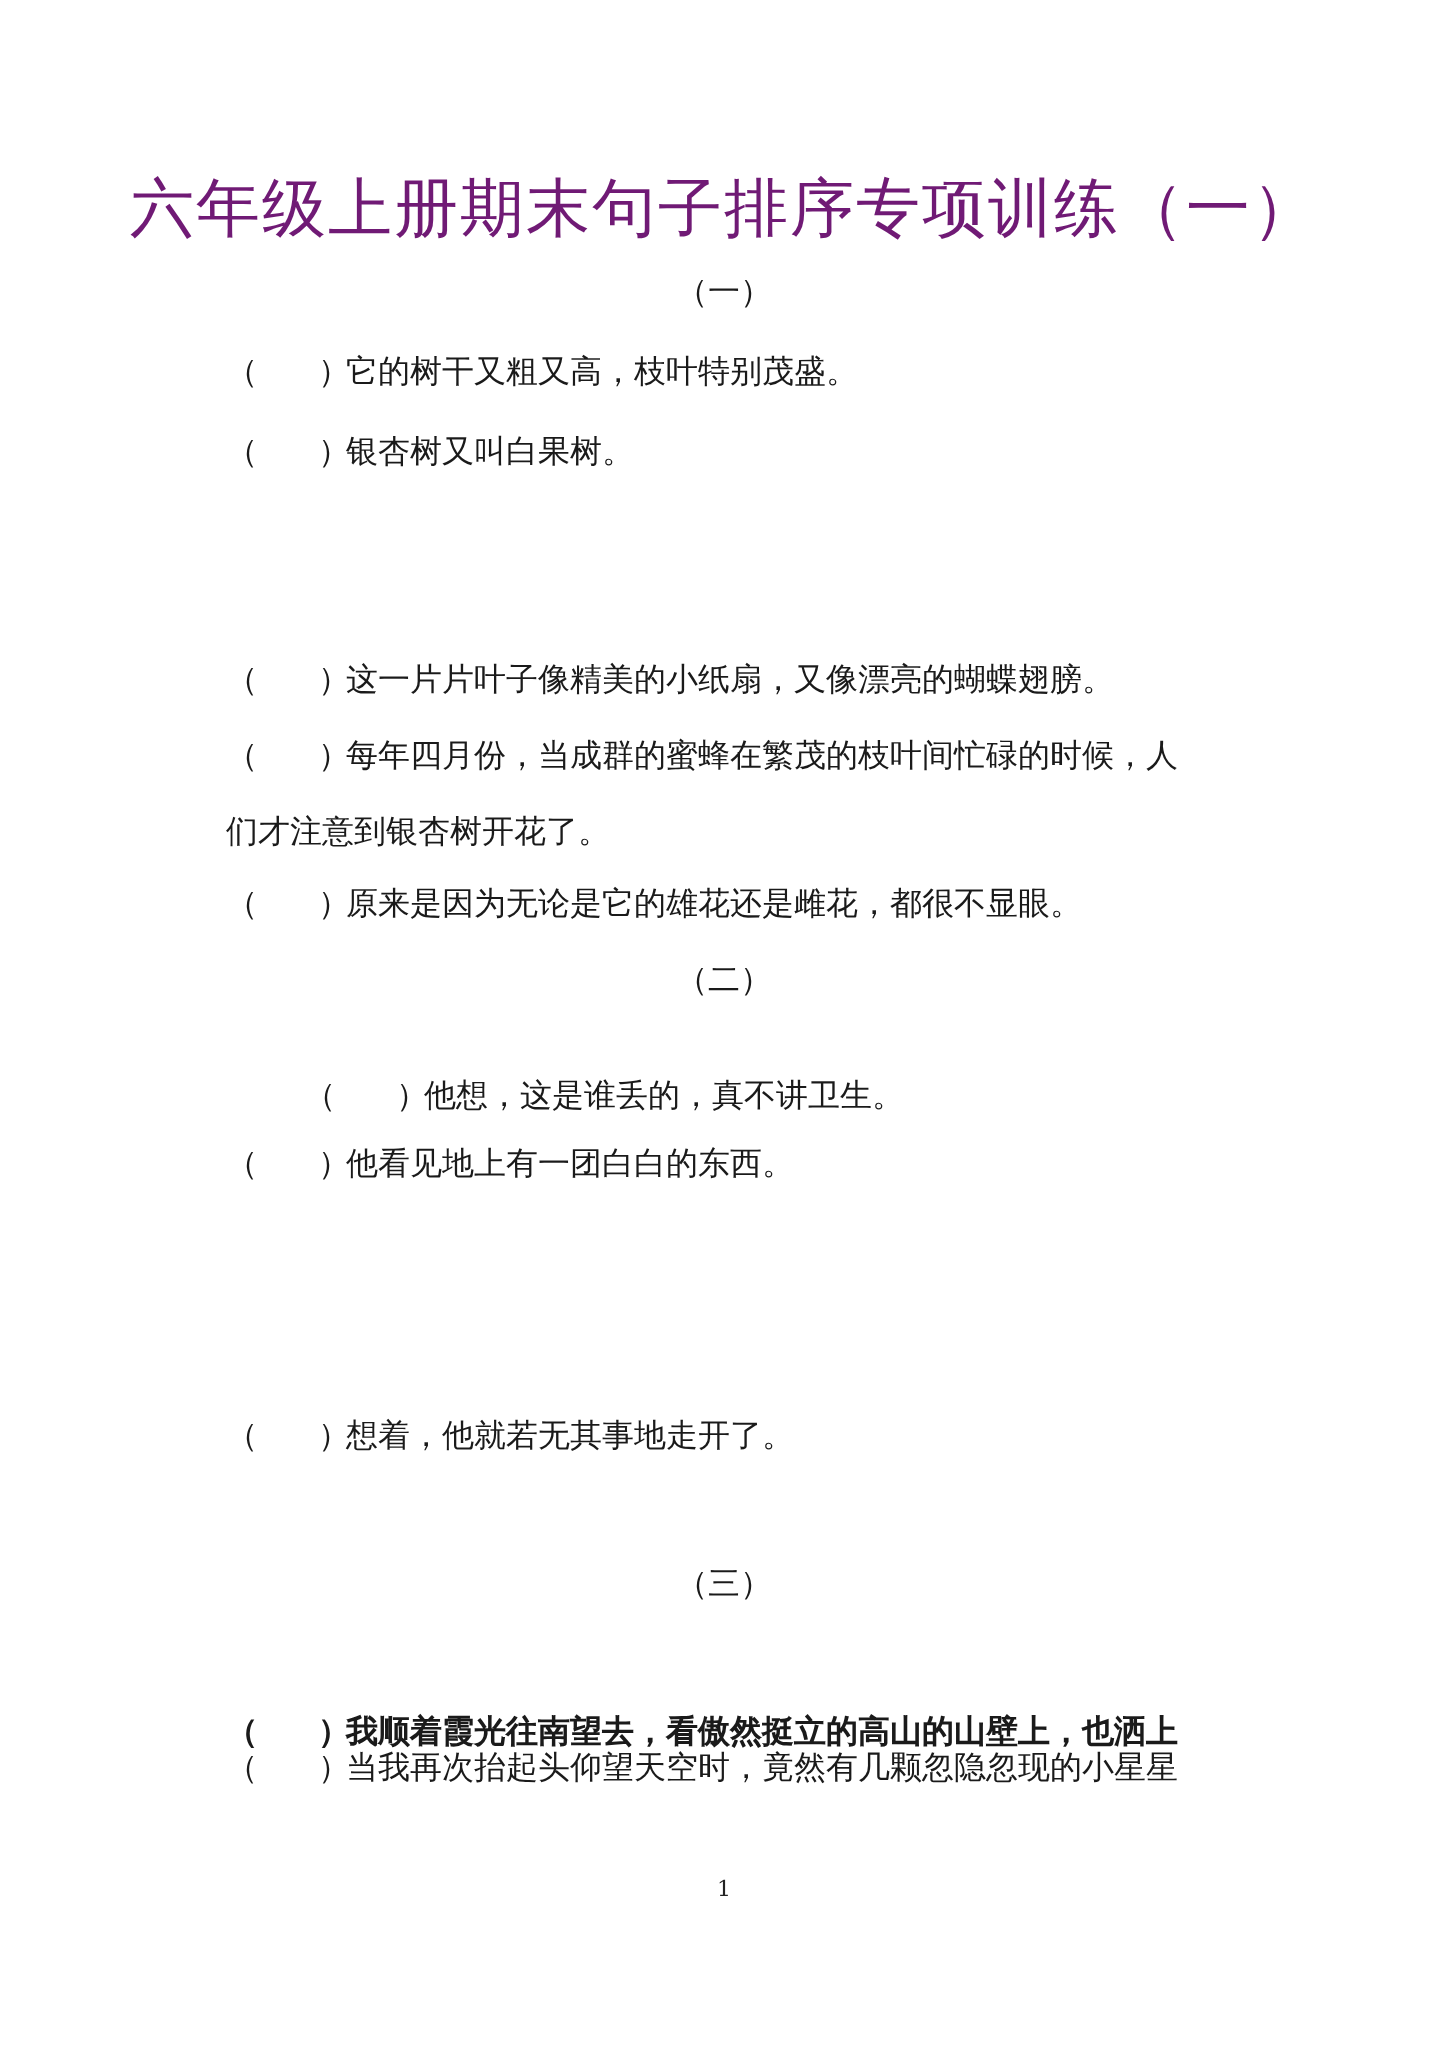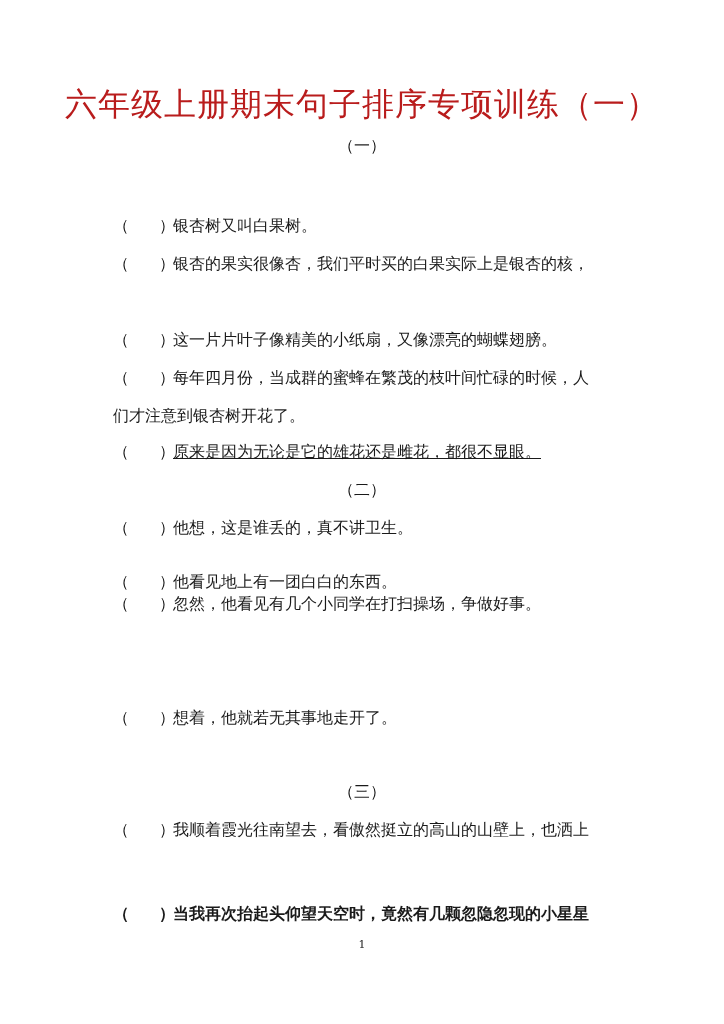--- a/index.html
+++ b/index.html
@@ -22,21 +22,21 @@
       background: #ffffff;
     }
     .title {
       position: absolute;
       left: 0; width: 724px;
       top: 84px;
       text-align: center;
       font-size: 32px;
       line-height: 40px;
       letter-spacing: 1px;
-      color: #b91c1c;
+      color: #701a75;
     }
     .line {
       position: absolute;
       left: 113px;
       width: 520px;
       font-size: 16px;
       line-height: 20px;
       white-space: nowrap;
       color: #1a1a1a;
     }
@@ -63,55 +63,52 @@
   </style>
 </head>
 <body>
 
 <div class="page">
 
   <div class="title">六年级上册期末句子排序专项训练（一）</div>
 
   <div class="line center" style="top:136px;">（一）</div>
 
+  <div class="line" style="top:176px;">
+    <span class="paren-open">（</span><span class="paren-close">）</span><span>它的树干又粗又高，枝叶特别茂盛。</span>
+  </div>
   <div class="line" style="top:216px;">
     <span class="paren-open">（</span><span class="paren-close">）</span><span>银杏树又叫白果树。</span>
-  </div>
-  <div class="line" style="top:254px;">
-    <span class="paren-open">（</span><span class="paren-close">）</span><span>银杏的果实很像杏，我们平时买的白果实际上是银杏的核，</span>
   </div>
   <div class="line" style="top:330px;">
     <span class="paren-open">（</span><span class="paren-close">）</span><span>这一片片叶子像精美的小纸扇，又像漂亮的蝴蝶翅膀。</span>
   </div>
   <div class="line" style="top:368px;">
     <span class="paren-open">（</span><span class="paren-close">）</span><span>每年四月份，当成群的蜜蜂在繁茂的枝叶间忙碌的时候，人</span>
   </div>
   <div class="line" style="top:406px;">们才注意到银杏树开花了。</div>
-  <div class="line" style="top:442px;text-decoration:underline;">
+  <div class="line" style="top:442px;">
     <span class="paren-open">（</span><span class="paren-close">）</span><span>原来是因为无论是它的雄花还是雌花，都很不显眼。</span>
   </div>
 
   <div class="line center" style="top:480px;">（二）</div>
 
-  <div class="line" style="top:518px;">
+  <div class="line" style="top:538px;margin-left:39px;">
     <span class="paren-open">（</span><span class="paren-close">）</span><span>他想，这是谁丢的，真不讲卫生。</span>
   </div>
   <div class="line" style="top:572px;">
     <span class="paren-open">（</span><span class="paren-close">）</span><span>他看见地上有一团白白的东西。</span>
-  </div>
-  <div class="line" style="top:594px;">
-    <span class="paren-open">（</span><span class="paren-close">）</span><span>忽然，他看见有几个小同学在打扫操场，争做好事。</span>
   </div>
   <div class="line" style="top:708px;">
     <span class="paren-open">（</span><span class="paren-close">）</span><span>想着，他就若无其事地走开了。</span>
   </div>
 
   <div class="line center" style="top:782px;">（三）</div>
 
-  <div class="line" style="top:820px;">
+  <div class="line" style="top:856px;font-weight:bold;">
     <span class="paren-open">（</span><span class="paren-close">）</span><span>我顺着霞光往南望去，看傲然挺立的高山的山壁上，也洒上</span>
   </div>
-  <div class="line" style="top:904px;font-weight:bold;">
+  <div class="line" style="top:874px;">
     <span class="paren-open">（</span><span class="paren-close">）</span><span>当我再次抬起头仰望天空时，竟然有几颗忽隐忽现的小星星</span>
   </div>
 
   <div class="page-num">1</div>
 </div>
 
 </body></html>

